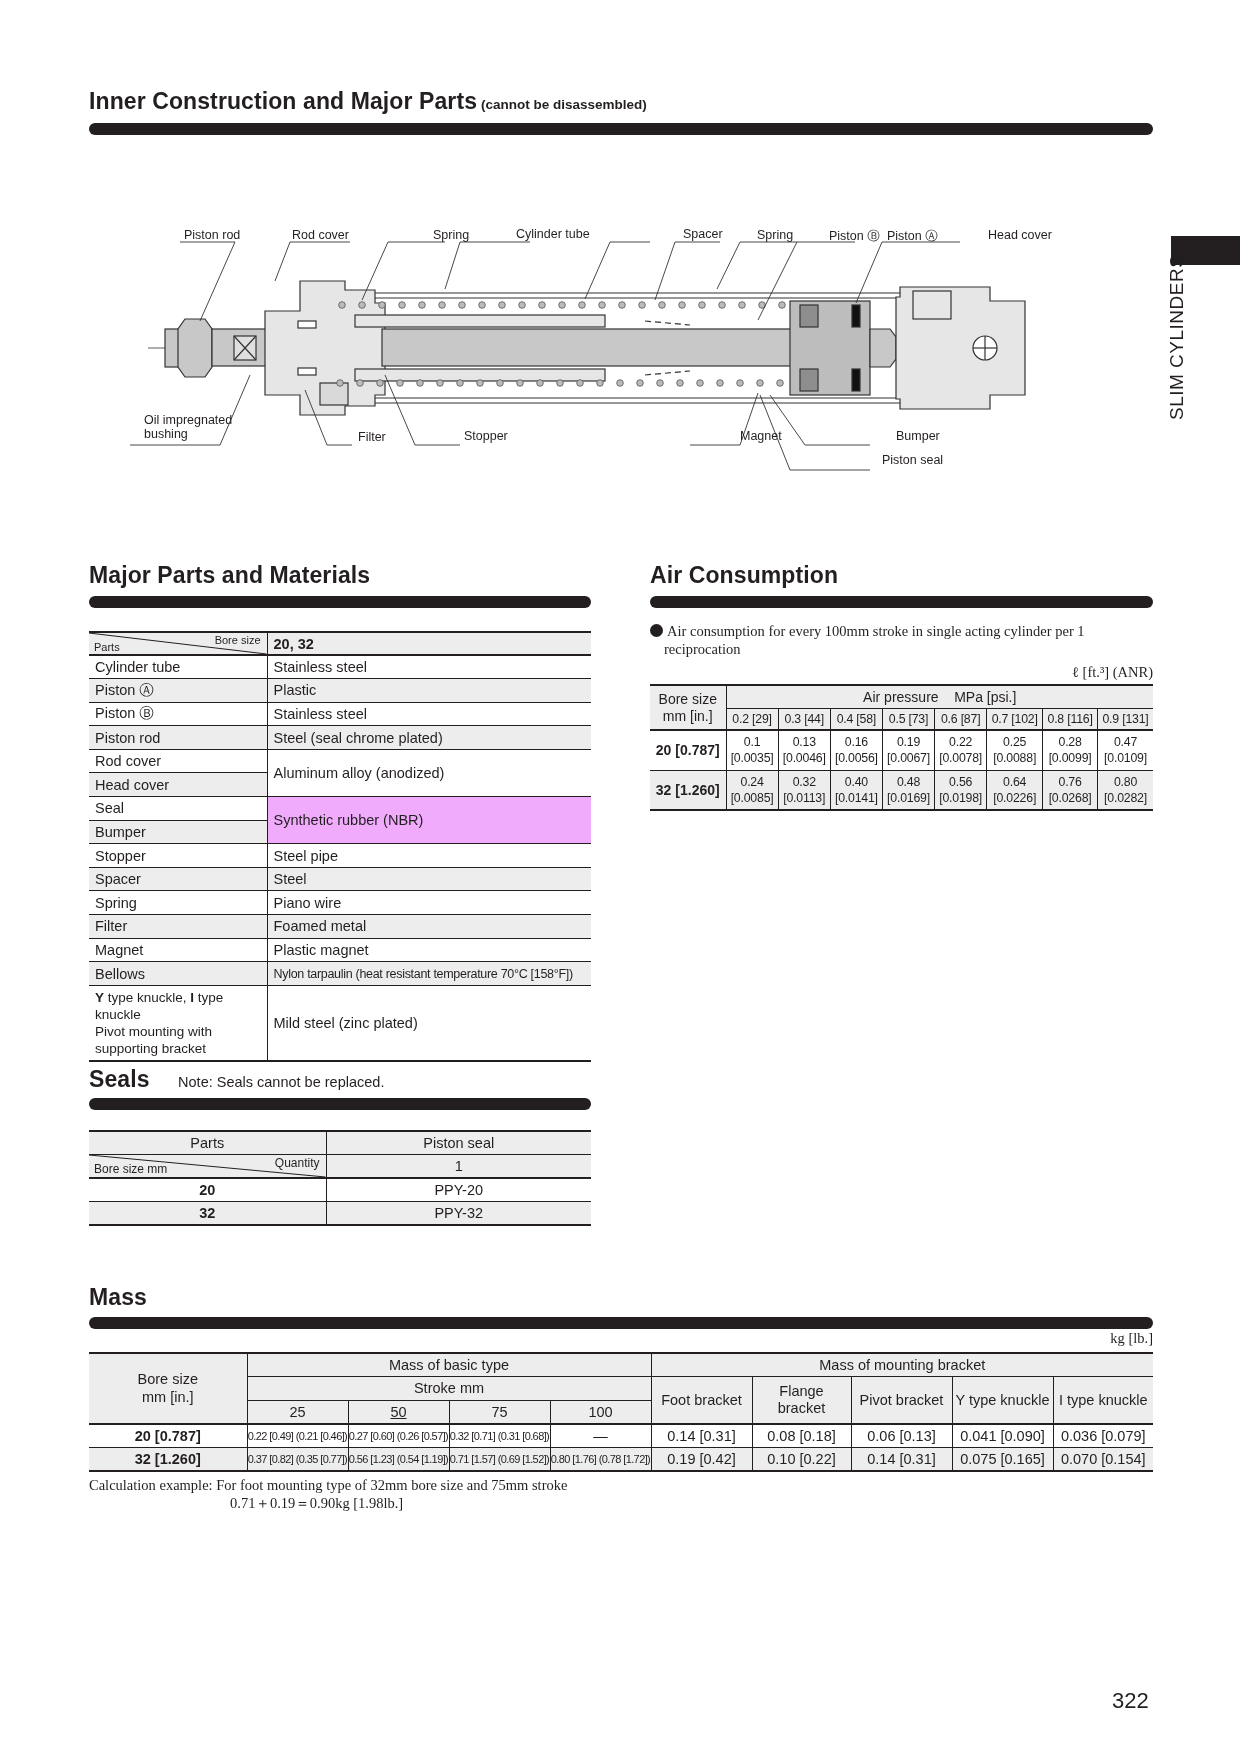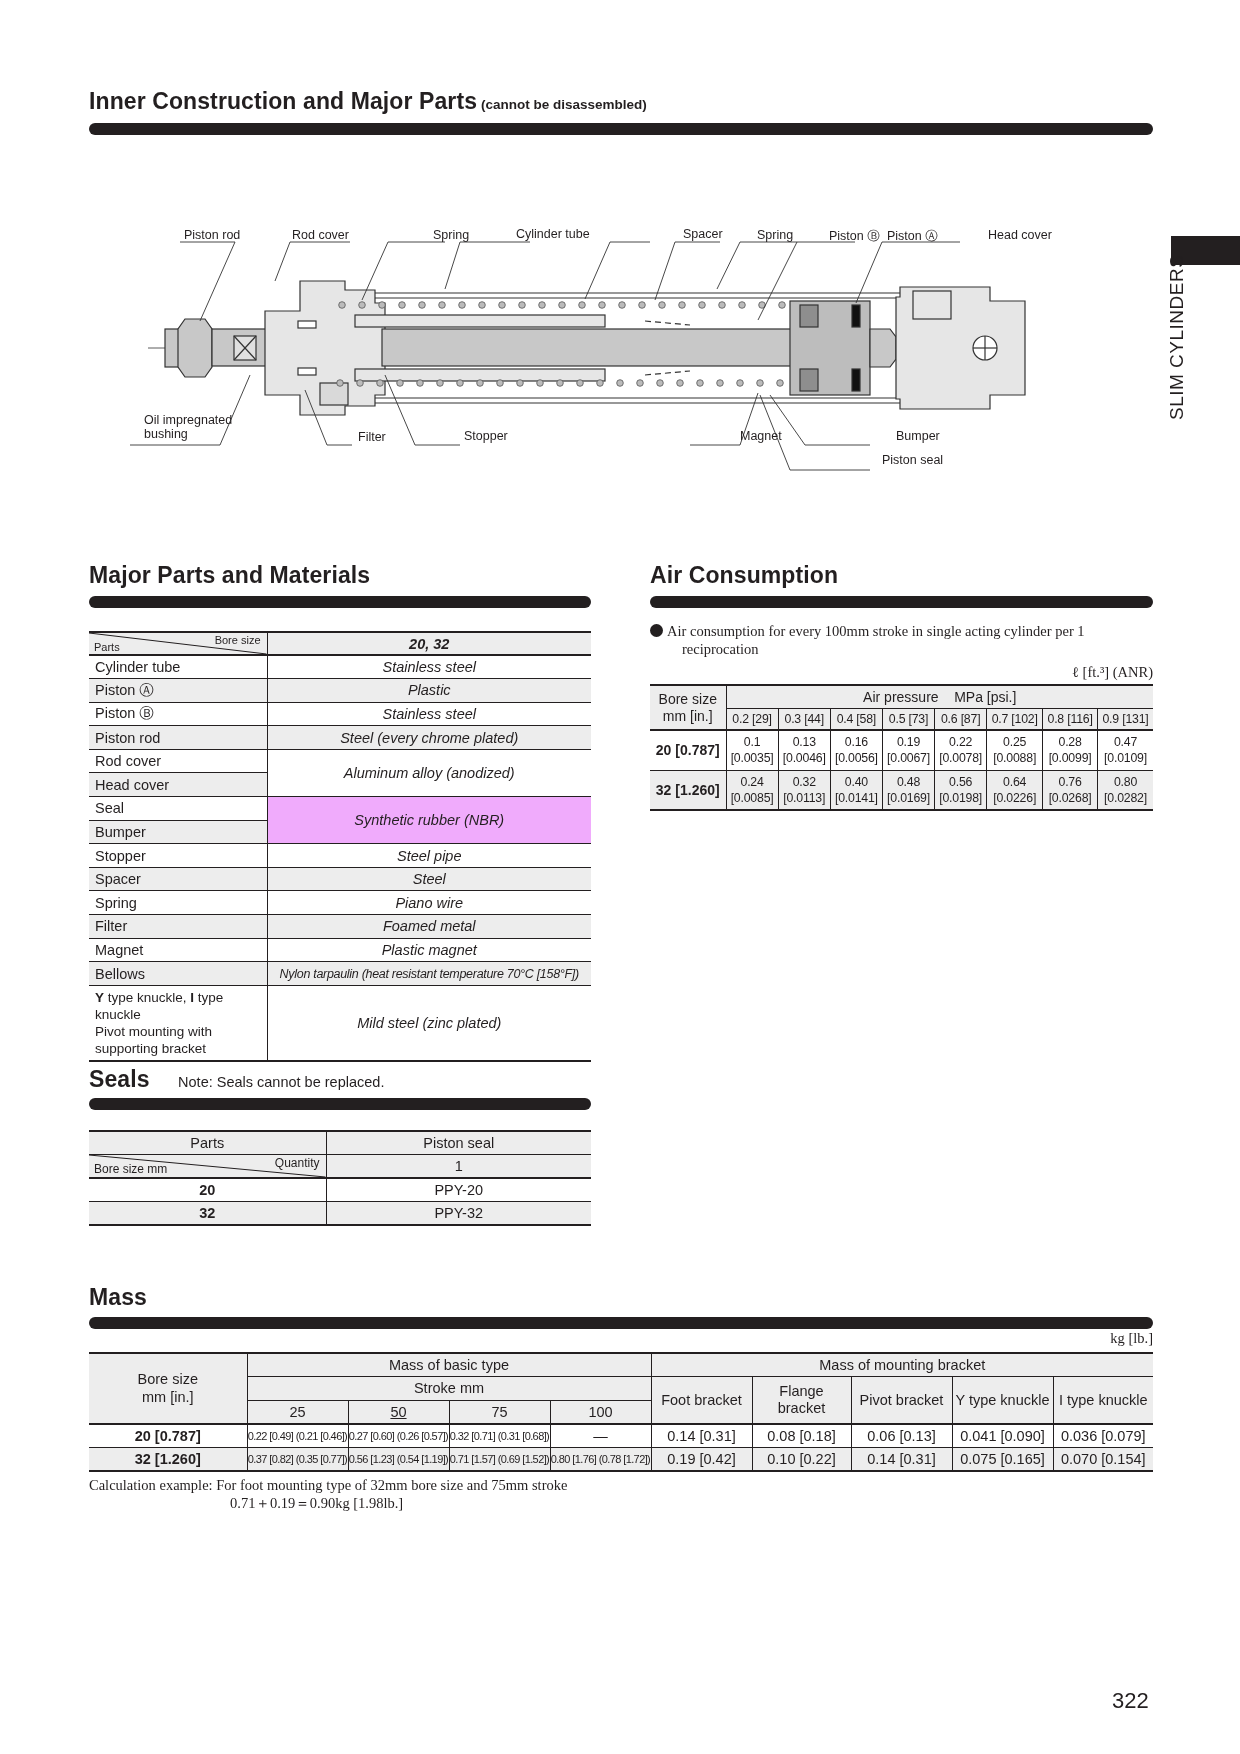--- a/index.html
+++ b/index.html
@@ -20,21 +20,21 @@
   .diagram { position: absolute; left: 130px; top: 225px; width: 900px; height: 250px; }
   .lbl { position: absolute; font-size: 12.5px; white-space: nowrap; }
 
   table { border-collapse: collapse; position: absolute; font-size: 14.5px; }
   td, th { font-weight: normal; }
 
   
   .parts-table { left: 89px; top: 631px; width: 502px; border-top: 2.5px solid #231f20; border-bottom: 2.5px solid #231f20; }
   .parts-table td { border-bottom: 1px solid #231f20; height: 23.6px; padding: 0 6px; }
   .parts-table td.c1 { width: 178px; border-right: 1px solid #231f20; text-align: left; }
-  .parts-table td.c2 { text-align: center; font-style: italic; }
+  .parts-table td.c2 { text-align: left; }
   .parts-table tr.shade td { background: #ededed; }
   .parts-table tr.head td { border-bottom: 2.5px solid #231f20; height: 23px; }
   .parts-table .diag { position: relative; padding: 0; }
   .diag-svg { position: absolute; left: 0; top: 0; width: 100%; height: 100%; }
   .diag .tl { position: absolute; right: 6px; top: 1px; font-size: 11px; }
   .diag .bl { position: absolute; left: 5px; bottom: 1px; font-size: 11px; }
   .small-cond { font-size: 12.5px; letter-spacing: -0.3px; }
   .multi { line-height: 17px; padding-top: 3px !important; padding-bottom: 3px !important; font-size: 13.5px; }
 
   
@@ -249,21 +249,21 @@
   <tr class="shade">
         <td class="c1">Piston Ⓐ</td>
         <td class="c2">Plastic</td>
       </tr>
   <tr>
         <td class="c1">Piston Ⓑ</td>
         <td class="c2">Stainless steel</td>
       </tr>
   <tr class="shade">
         <td class="c1">Piston rod</td>
-        <td class="c2">Steel (every chrome plated)</td>
+        <td class="c2">Steel (seal chrome plated)</td>
       </tr>
   <tr>
         <td class="c1">Rod cover</td>
         <td class="c2" rowspan="2" style="background:#fff">Aluminum alloy (anodized)</td>
       </tr>
   <tr class="shade">
         <td class="c1">Head cover</td>
       </tr>
   <tr>
         <td class="c1">Seal</td>
@@ -337,21 +337,21 @@
         <td class="c1 bold">32</td>
         <td>PPY-32</td>
       </tr>
 </tbody>
   </table>
 
 <div class="abs h-title" style="left:650px; top:562px;">Air Consumption</div>
 <div class="bar" style="left:650px; top:596px; width:503px;"></div>
 <div class="note" style="left:650px; top:623px;">
   <span class="bullet"></span><span>Air consumption for every 100mm stroke in single acting cylinder per 1</span><br>
-  <span style="margin-left:32px;">reciprocation</span>
+  <span style="margin-left:14px;">reciprocation</span>
 </div>
 <div class="note" style="left:1000px; width:153px; text-align:right; top:664px;">ℓ [ft.³] (ANR)</div>
 
 <table class="air-table">
   <tbody>
       <tr class="shade hd1">
     <td class="bore" rowspan="2" style="border-bottom:2.5px solid #231f20;"><span>Bore size</span><br><span>mm [in.]</span></td>
     <td colspan="8" style="white-space:pre;">Air pressure    MPa [psi.]</td>
   </tr>
   <tr class="shade hd2">

